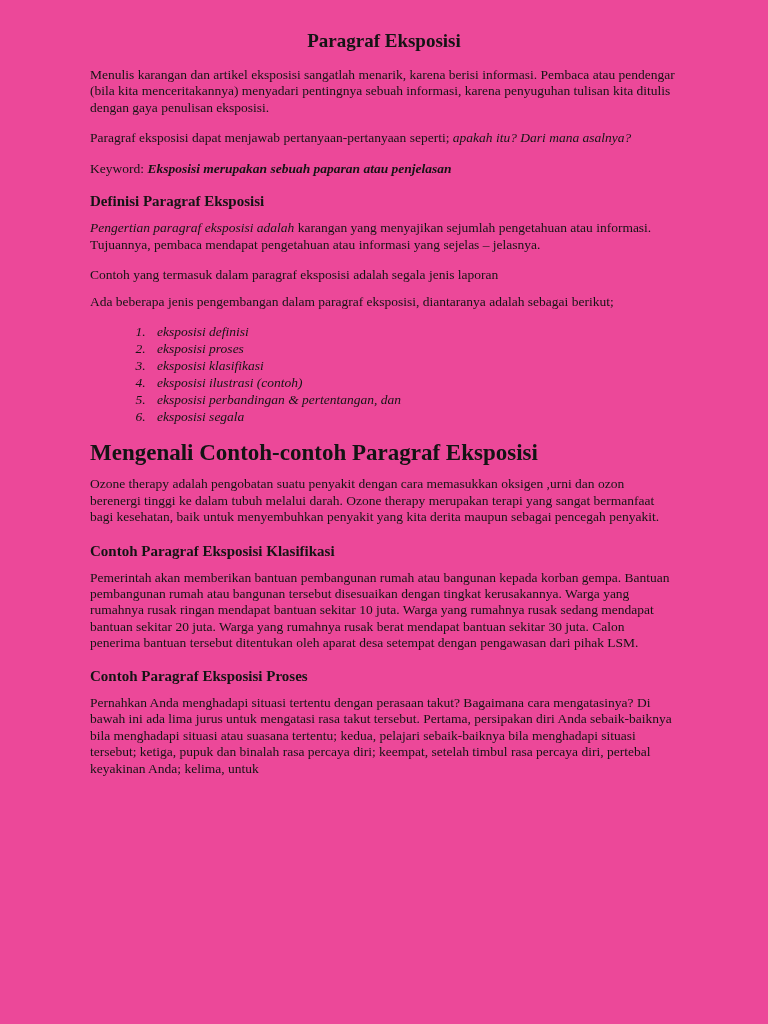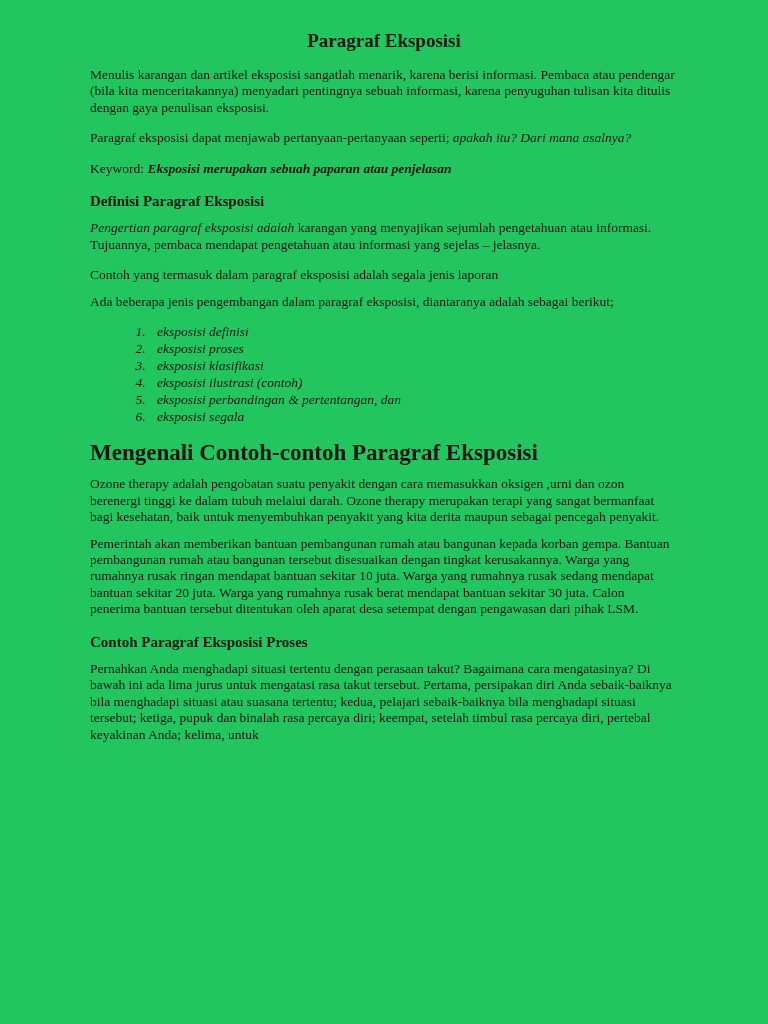--- a/index.html
+++ b/index.html
@@ -5,21 +5,21 @@
   html, body {
     margin: 0;
     padding: 0;
     background: #ffffff;
   }
   .page {
     position: relative;
     width: 768px;
     height: 1024px;
     margin: 0 auto;
-    background: #22c55e;
+    background: #ec4899;
     box-sizing: border-box;
     padding: 30px 90px 0 90px;
     overflow: hidden;
     font-family: "Liberation Serif", "DejaVu Serif", serif;
     color: #141414;
     font-size: 13.5px;
     line-height: 1.22;
   }
   .doc-title {
     font-size: 19px;
@@ -90,18 +90,19 @@
     <li>eksposisi klasifikasi</li>
     <li>eksposisi ilustrasi (contoh)</li>
     <li>eksposisi perbandingan &amp; pertentangan, dan</li>
     <li>eksposisi segala</li>
   </ol>
 
   <h2 class="big">Mengenali Contoh-contoh Paragraf Eksposisi</h2>
 
   <p class="body after-head">Ozone therapy adalah pengobatan suatu penyakit dengan cara memasukkan oksigen ,urni dan ozon berenergi tinggi ke dalam tubuh melalui darah. Ozone therapy merupakan terapi yang sangat bermanfaat bagi kesehatan, baik untuk menyembuhkan penyakit yang kita derita maupun sebagai pencegah penyakit.</p>
 
+  <h3 class="sub">Contoh Paragraf Eksposisi Klasifikasi</h3>
   <p class="body after-head">Pemerintah akan memberikan bantuan pembangunan rumah atau bangunan kepada korban gempa. Bantuan pembangunan rumah atau bangunan tersebut disesuaikan dengan tingkat kerusakannya. Warga yang rumahnya rusak ringan mendapat bantuan sekitar 10 juta. Warga yang rumahnya rusak sedang mendapat bantuan sekitar 20 juta. Warga yang rumahnya rusak berat mendapat bantuan sekitar 30 juta. Calon penerima bantuan tersebut ditentukan oleh aparat desa setempat dengan pengawasan dari pihak LSM.</p>
 
   <h3 class="sub sub-tight">Contoh Paragraf Eksposisi Proses</h3>
   <p class="body after-head">Pernahkan Anda menghadapi situasi tertentu dengan perasaan takut? Bagaimana cara mengatasinya? Di bawah ini ada lima jurus untuk mengatasi rasa takut tersebut. Pertama, persipakan diri Anda sebaik-baiknya bila menghadapi situasi atau suasana tertentu; kedua, pelajari sebaik-baiknya bila menghadapi situasi tersebut; ketiga, pupuk dan binalah rasa percaya diri; keempat, setelah timbul rasa percaya diri, pertebal keyakinan Anda; kelima, untuk</p>
 
 </div>
 
 </body></html>

